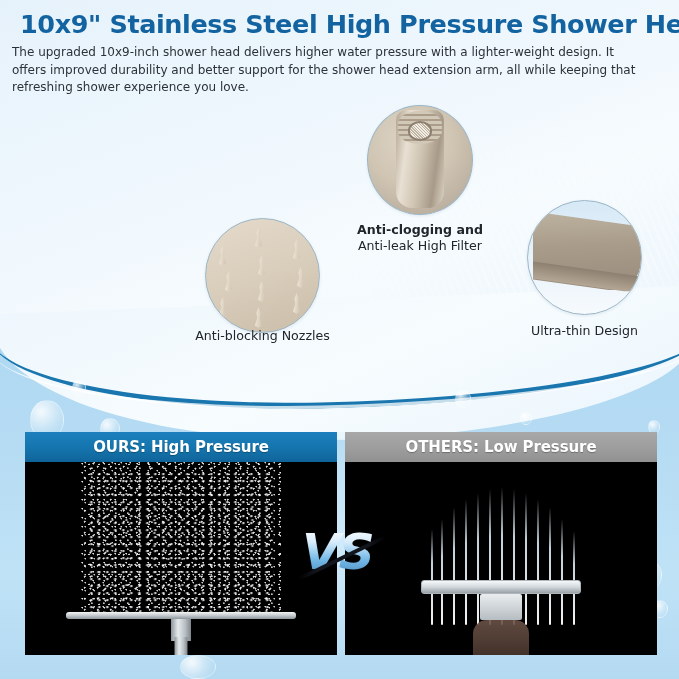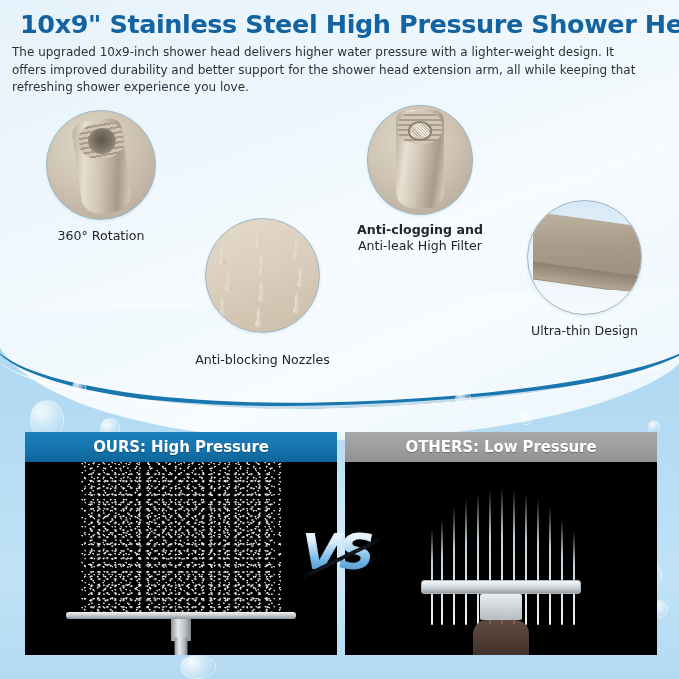--- a/index.html
+++ b/index.html
@@ -272,43 +272,35 @@
   <div class="drop" style="left:180px; top:655px; width:36px; height:24px;"></div>
   <div class="drop" style="left:455px; top:390px; width:16px; height:18px;"></div>
   <div class="drop" style="left:520px; top:412px; width:12px; height:13px;"></div>
   <div class="drop" style="left:636px; top:560px; width:26px; height:30px;"></div>
   <div class="drop" style="left:652px; top:600px; width:16px; height:18px;"></div>
   <div class="drop" style="left:648px; top:420px; width:12px; height:14px;"></div>
 
   <div class="title">10x9" Stainless Steel High Pressure Shower Head</div>
   <div class="desc">The upgraded 10x9-inch shower head delivers higher water pressure with a lighter-weight design. It offers improved durability and better support for the shower head extension arm, all while keeping that refreshing shower experience you love.</div>
 
-  <div class="feature" style="left:46px; top:110px;">
-    <div class="circ c1" style="width:110px;height:110px;">
-      <div class="barrel"></div>
-        <div class="thread"></div>
-        <div class="bore"></div>
-    </div>
-    <div class="cap" style="top:118px;">360° Rotation</div>
-  </div>
 
   <div class="feature" style="left:205px; top:218px;">
     <div class="circ c2" style="width:115px;height:115px;">
       <div class="noz" style="left:10px; top:26px;"></div>
       <div class="noz" style="left:16px; top:52px;"></div>
       <div class="noz" style="left:10px; top:78px;"></div>
       <div class="noz" style="left:46px; top:8px;"></div>
       <div class="noz" style="left:49px; top:36px;"></div>
       <div class="noz" style="left:49px; top:62px;"></div>
       <div class="noz" style="left:46px; top:88px;"></div>
       <div class="noz" style="left:84px; top:20px;"></div>
       <div class="noz" style="left:88px; top:48px;"></div>
       <div class="noz" style="left:84px; top:74px;"></div>
     </div>
-    <div class="cap" style="top:134px;">Anti-blocking Nozzles</div>
+    <div class="cap" style="top:110px;">Anti-blocking Nozzles</div>
   </div>
 
   <div class="feature" style="left:367px; top:105px;">
     <div class="circ c3" style="width:106px;height:110px;">
       <div class="body"></div>
         <div class="thread"></div>
         <div class="mesh"></div>
     </div>
     <div class="cap" style="top:117px;font-weight:bold;">Anti-clogging and</div>
     <div class="cap" style="top:133px;">Anti-leak High Filter</div>

